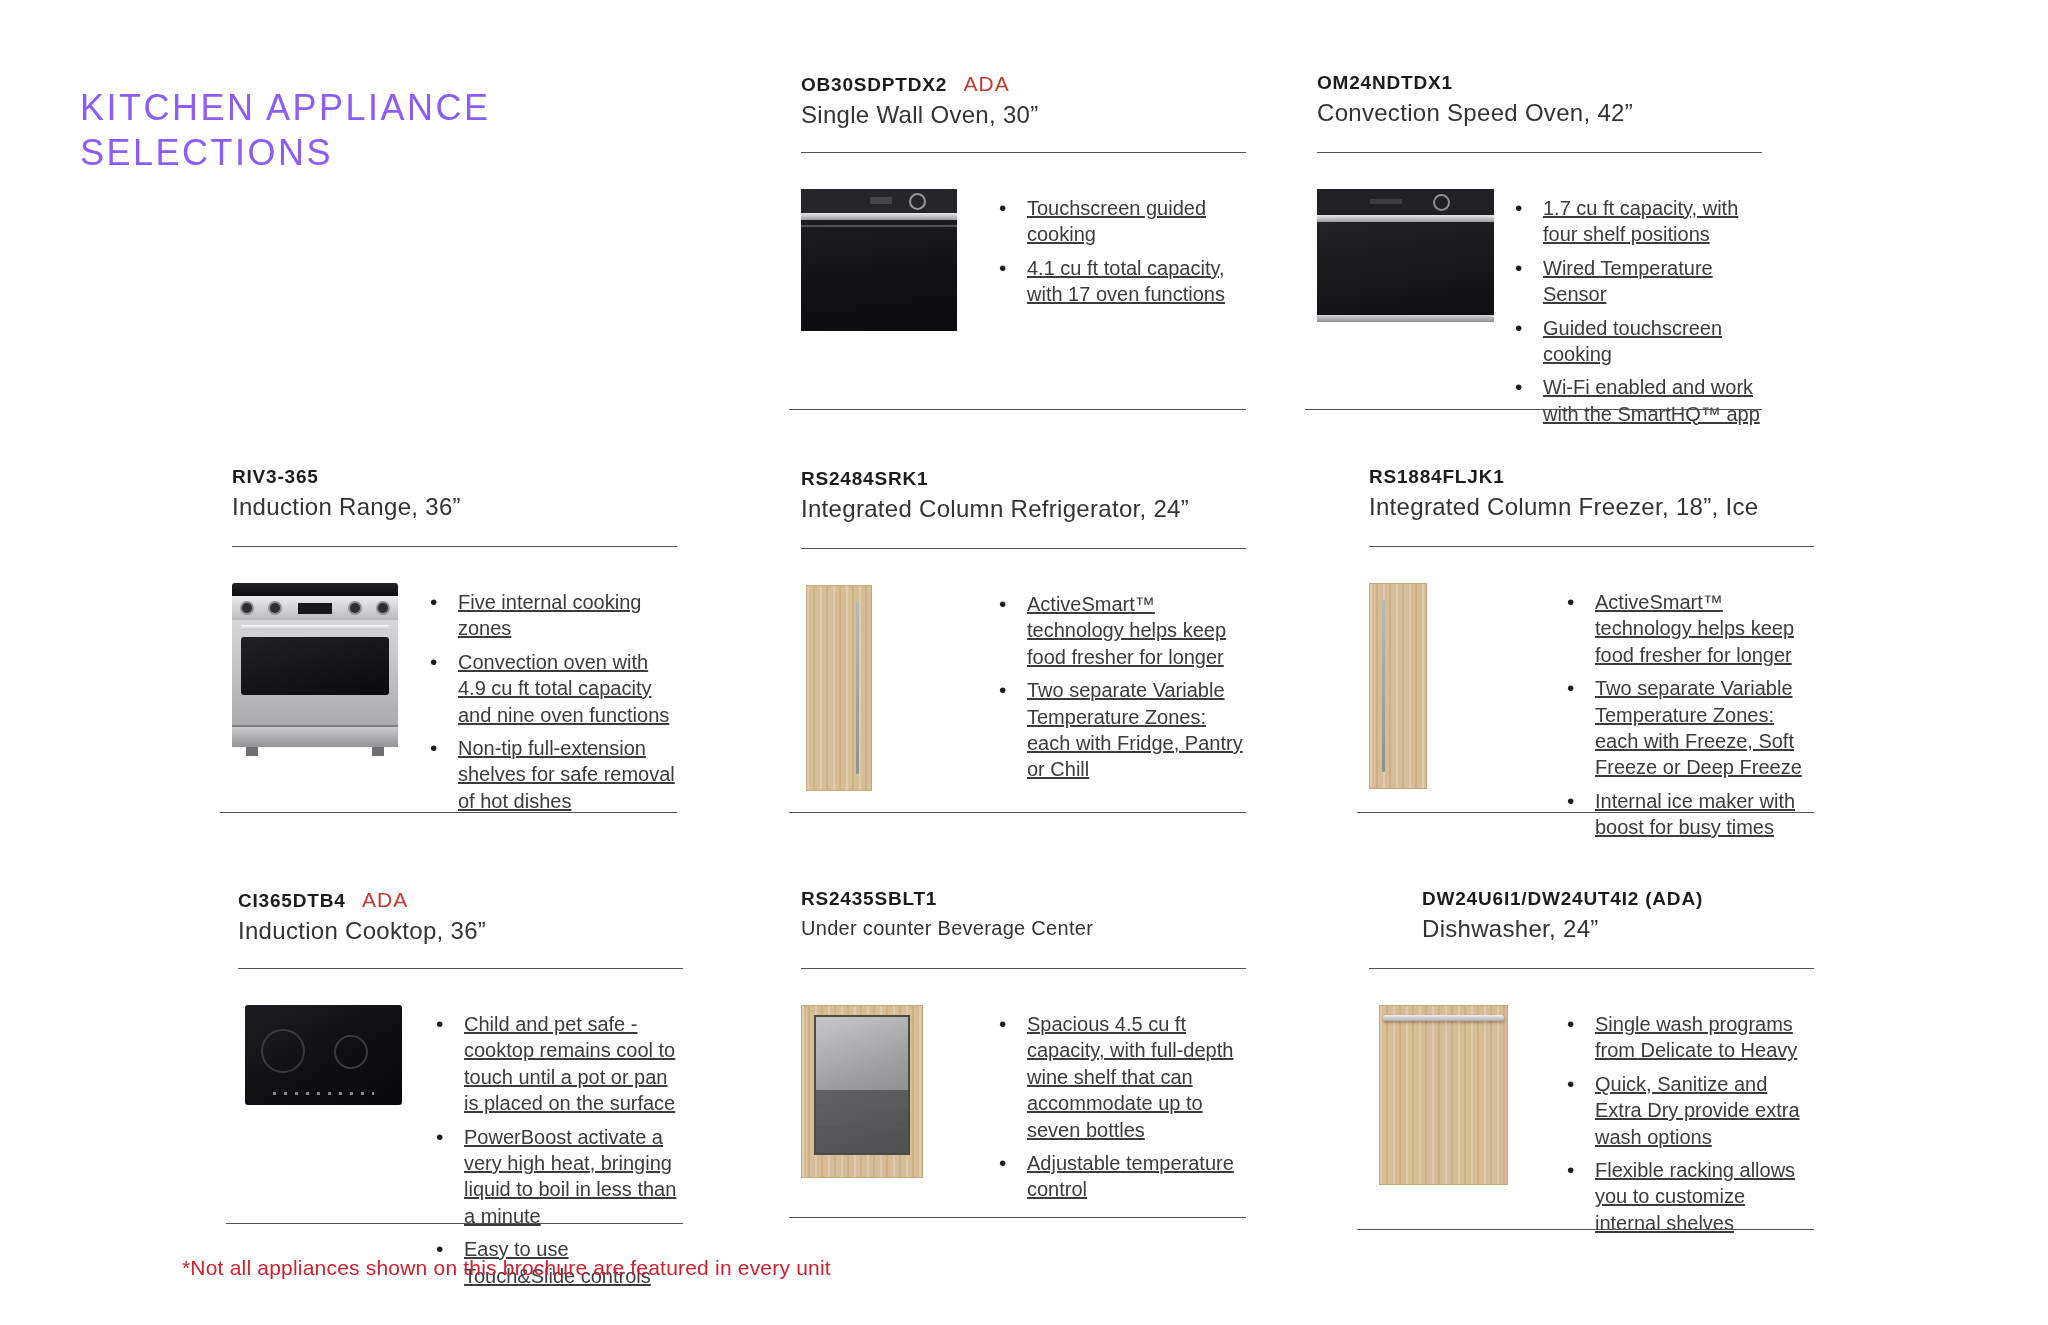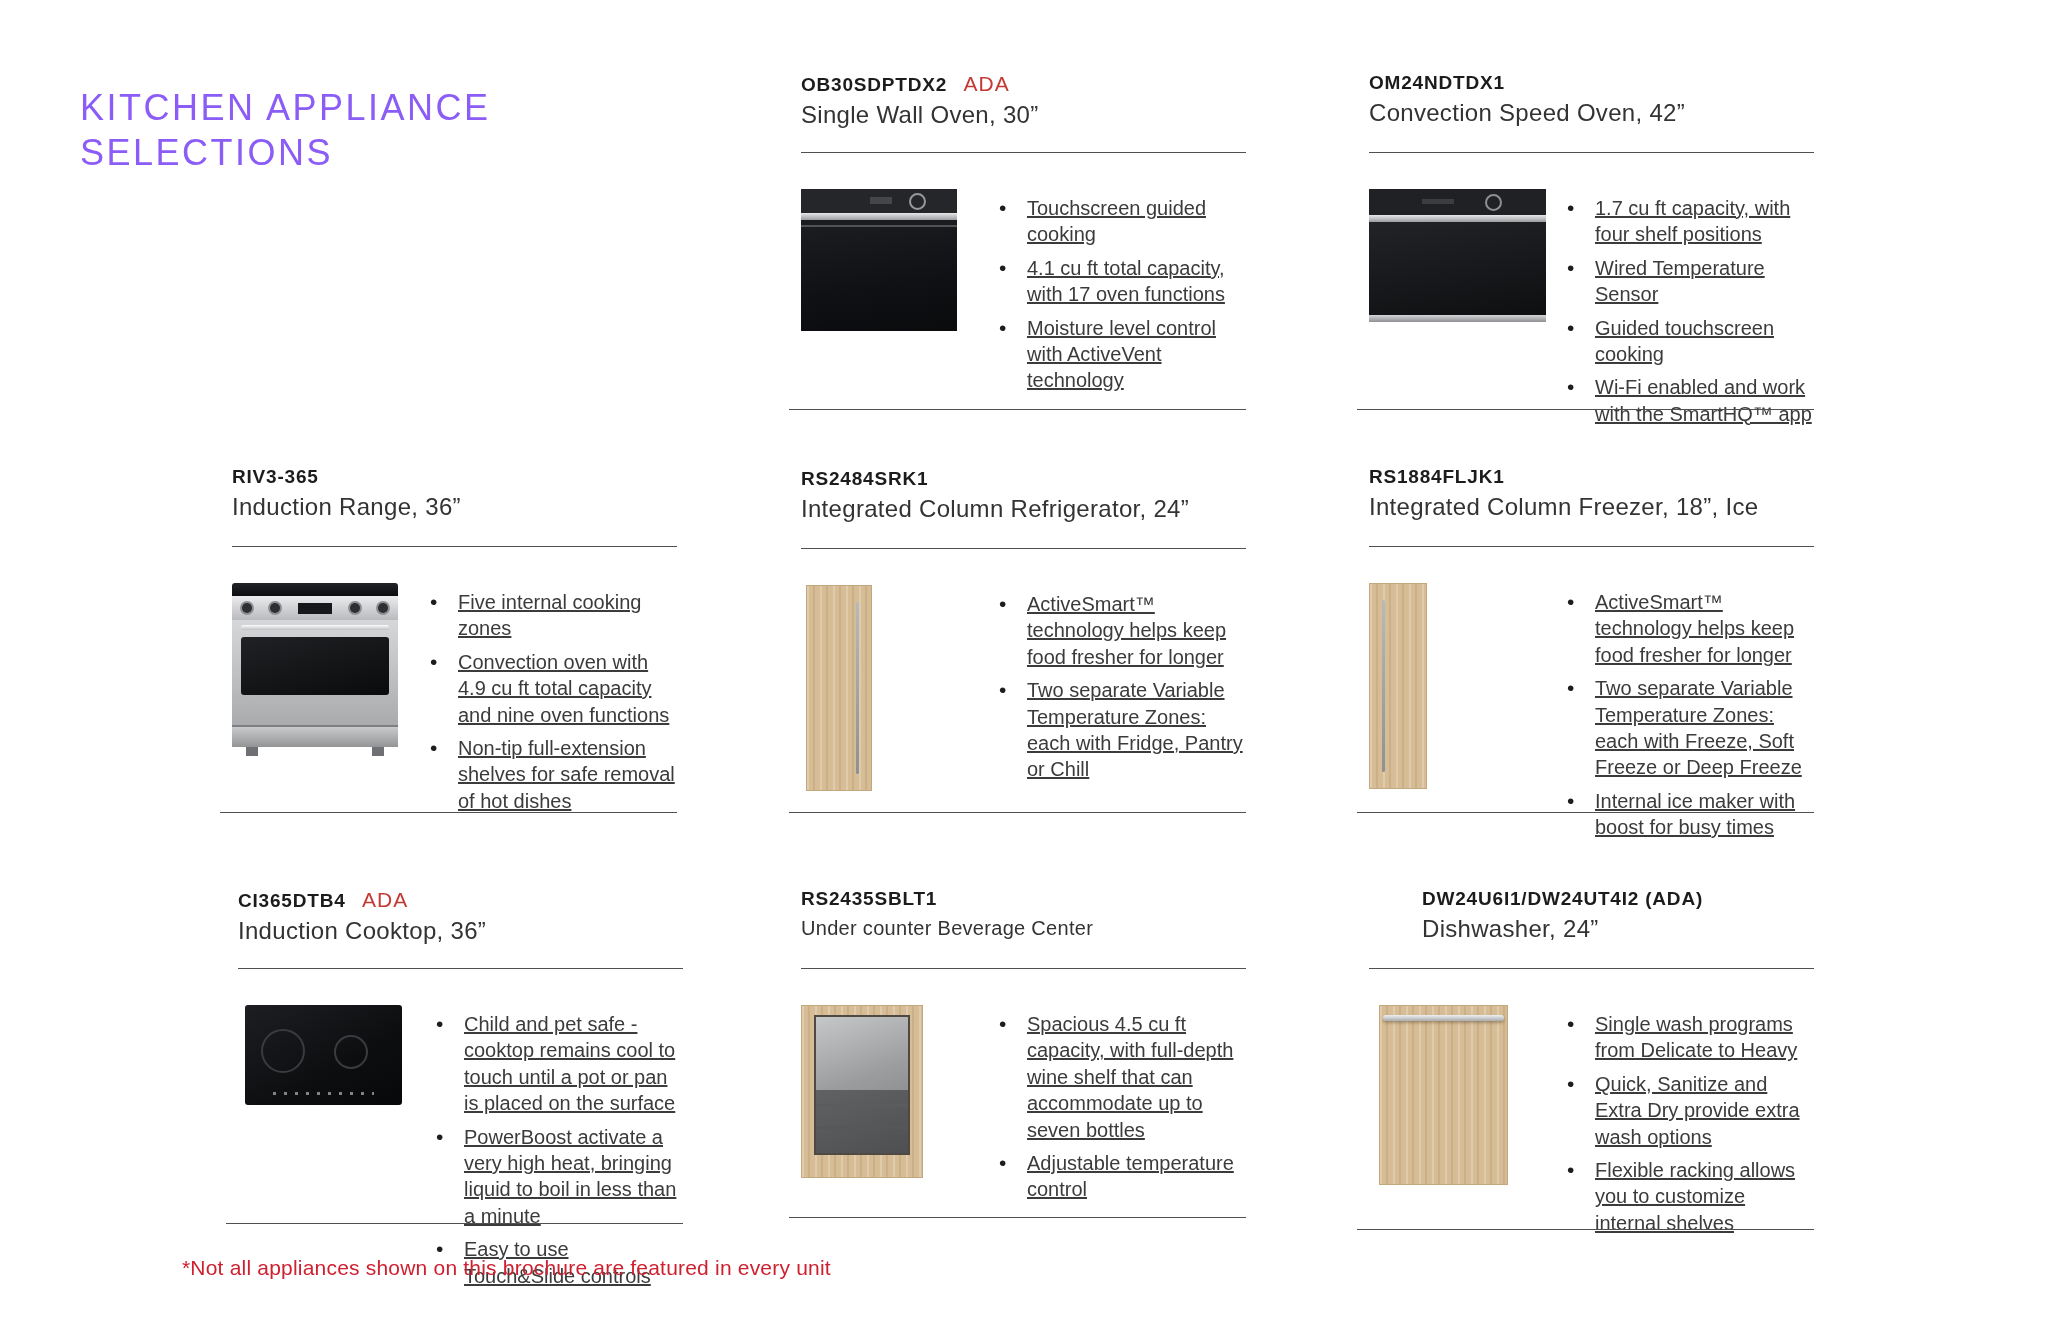--- a/index.html
+++ b/index.html
@@ -128,27 +128,26 @@
           <div class="wo-dial"></div>
         </div>
         <div class="steel-band"></div>
         <div class="wo-gap"></div>
         <div class="wo-door"></div>
       </div>
     </div>
     <ul class="features">
       <li>Touchscreen guided cooking</li>
       <li>4.1 cu ft total capacity, with 17 oven functions</li>
-      <li>Moisture level control with ActiveVent technology</li>
-    </ul>
-  </div>
-  <div class="rule rule-bottom"></div>
-</section>
-
-<section class="card" style="left:1357px;top:72px;height:338px;">
+    </ul>
+  </div>
+  <div class="rule rule-bottom"></div>
+</section>
+
+<section class="card" style="left:1305px;top:72px;height:338px;">
   <header class="card-header">
     <div class="model-row">
       <span class="model">OM24NDTDX1</span>
     </div>
     <div class="pname">Convection Speed Oven, 42”</div>
   </header>
   <div class="rule"></div>
   <div class="content">
     <div class="img-box">
       <div class="speed-oven">

